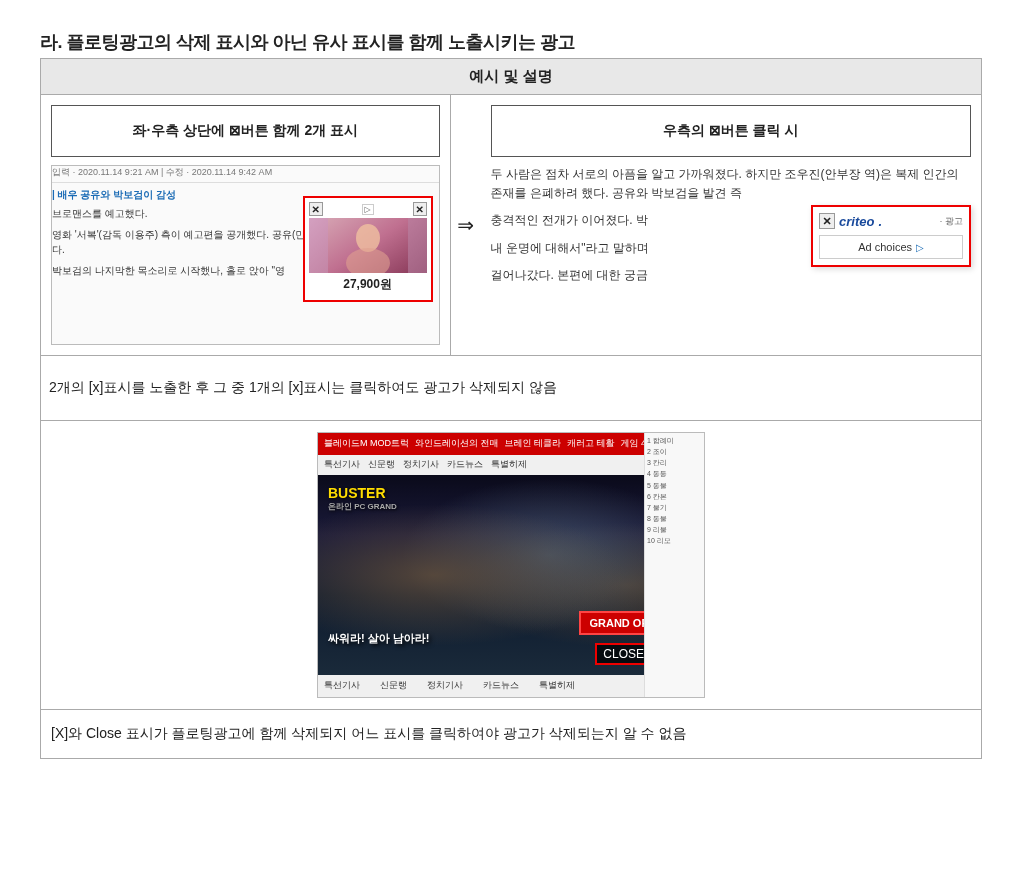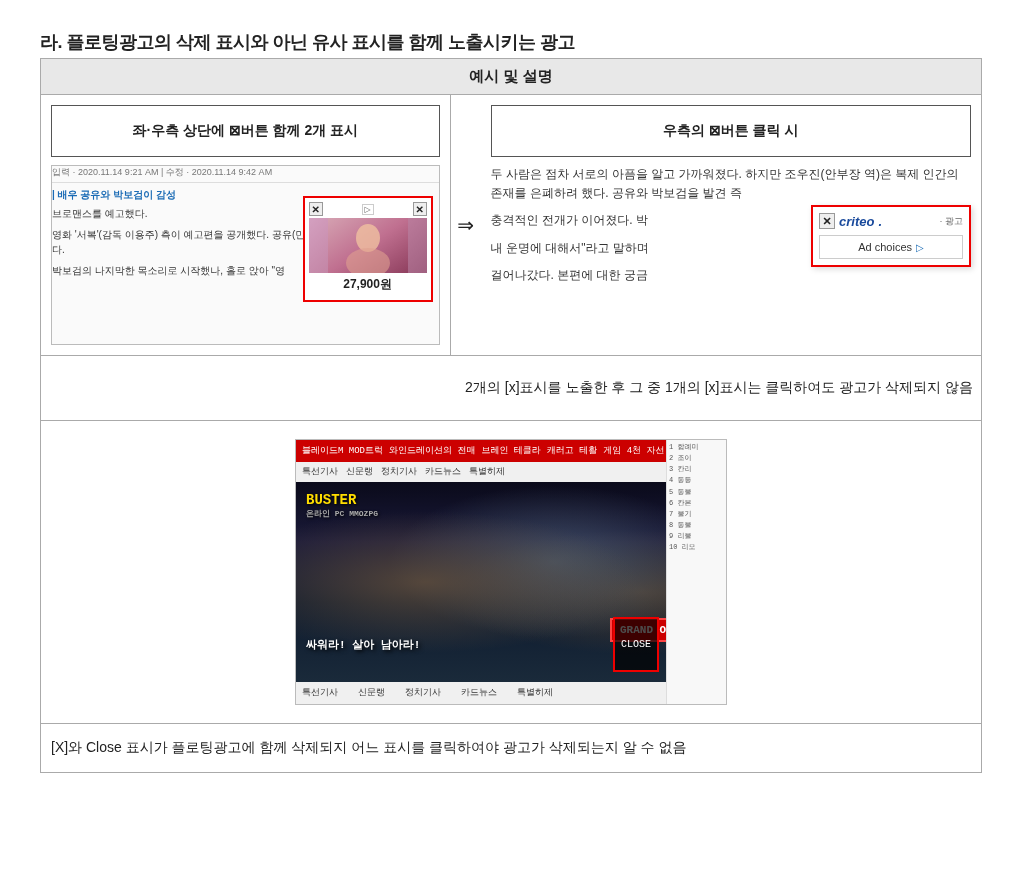--- a/index.html
+++ b/index.html
@@ -227,31 +227,29 @@
     .ad-choices-icon {
       color: #1a6bb5;
       font-size: 10px;
     }
 
     
     .mid-text {
       font-size: 14px;
       padding: 10px 0 10px 0;
       line-height: 1.7;
-      text-align: right;
     }
 
     
     .game-ad-container {
       border: 1.5px solid #bbb;
-      margin: 8px auto;
-      width: 432px;
+      margin: 1px auto;
+      width: 388px;
       overflow: hidden;
       position: relative;
-      font-family: Liberation Mono, monospace;
     }
 
     .game-ad-top-bar {
       background: #cc0000;
       height: 22px;
       display: flex;
       align-items: center;
       padding: 0 6px;
       gap: 6px;
       font-size: 9px;
@@ -306,26 +304,26 @@
       color: #fff;
       font-size: 11px;
       font-weight: bold;
       padding: 4px 8px;
       border: 2px solid #ff4444;
     }
 
     .game-close-btn {
       position: absolute;
       bottom: 10px;
-      right: 67px;
+      right: 52px;
       border: 2px solid #e00;
       background: rgba(0,0,0,0.7);
       color: #fff;
-      font-size: 10px;
-      padding: 20px 6px;
+      font-size: 12px;
+      padding: 2px 6px;
       cursor: pointer;
     }
 
     .game-ad-footer {
       background: #f0f0f0;
       height: 22px;
       display: flex;
       align-items: center;
       padding: 0 6px;
       gap: 20px;
@@ -478,21 +476,21 @@
         <span>카드뉴스</span>
         <span>특별히제</span>
       </div>
 
       <div style="display:flex;">
         <div class="game-ad-body" style="flex:1; position:relative;">
           <div class="char-silhouette"></div>
 
           <div style="position:absolute; top:10px; left:10px; color:#fff; font-weight:bold; font-size:11px; text-shadow: 1px 1px 3px #000;">
             <div style="font-size:14px; color:#ffdd00;">BUSTER</div>
-            <div style="font-size:8px; color:#aaa;">온라인 PC MMOZPG</div>
+            <div style="font-size:8px; color:#aaa;">온라인 PC GRAND</div>
           </div>
           <div class="game-slogan">싸워라! 살아 남아라!</div>
           <div class="game-grand-open">GRAND OPEN</div>
           <div class="game-close-btn">CLOSE</div>
         </div>
 
         <div class="game-right-sidebar">
           <div class="sidebar-items">
             <div>1 합례미</div>
             <div>2 조이</div>

